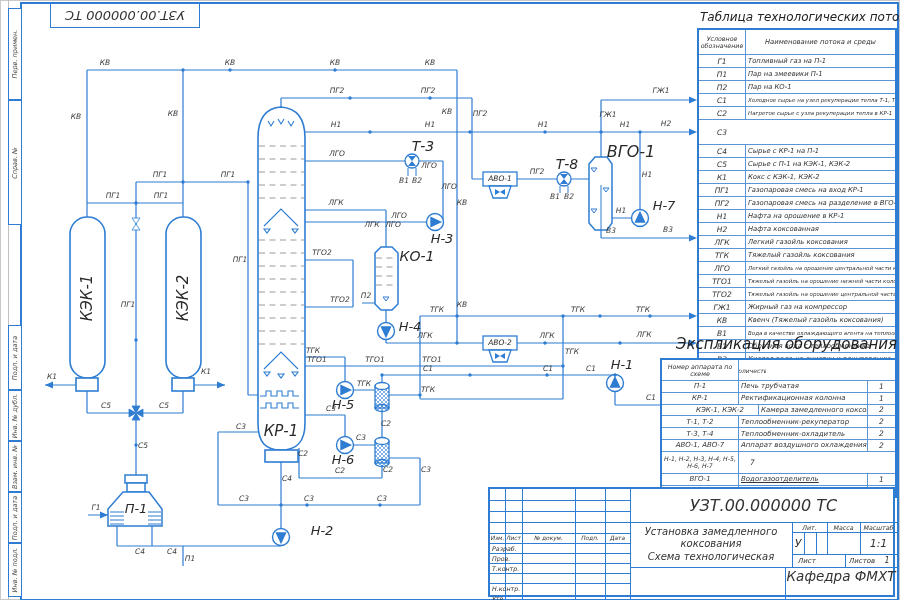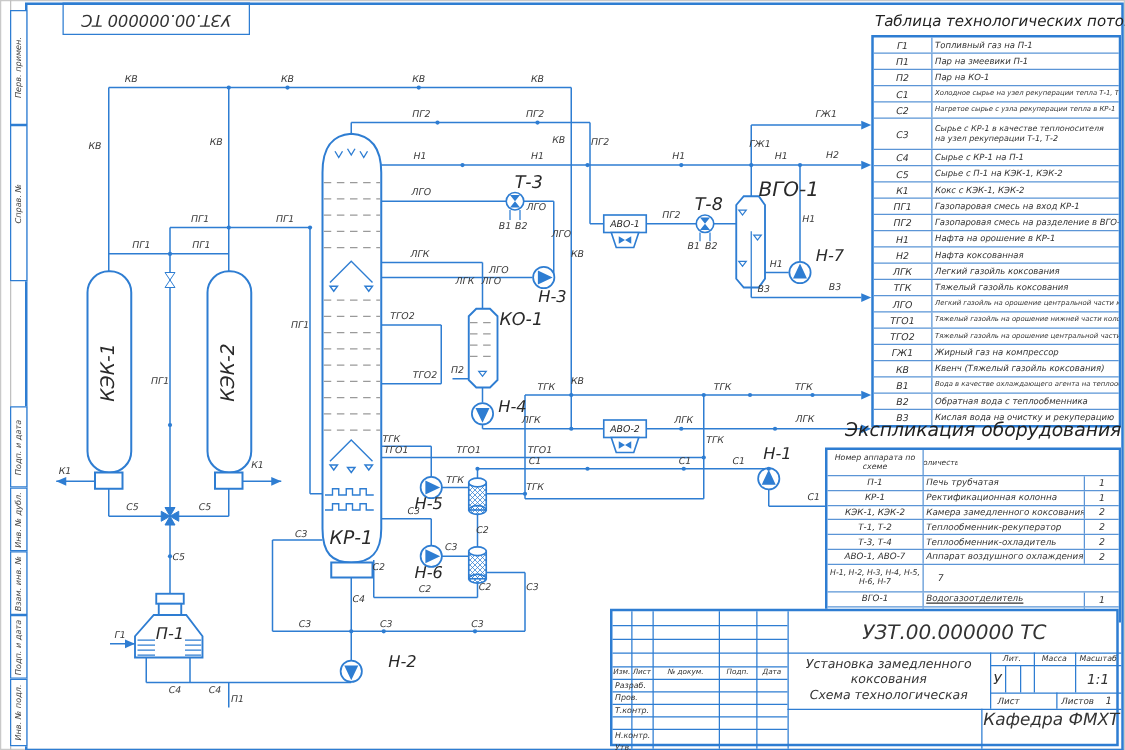--- a/index.html
+++ b/index.html
@@ -387,20 +387,24 @@
       <span class="lbl eq-lbl" style="left: 322px; top: 530px; font-size: 13px; transform: translate(-50%, -50%);">Н-2</span>
       <span class="lbl eq-lbl" style="left: 442px; top: 238px; font-size: 13px; transform: translate(-50%, -50%);">Н-3</span>
       <span class="lbl eq-lbl" style="left: 410px; top: 326px; font-size: 13px; transform: translate(-50%, -50%);">Н-4</span>
       <span class="lbl eq-lbl" style="left: 343px; top: 404px; font-size: 13px; transform: translate(-50%, -50%);">Н-5</span>
       <span class="lbl eq-lbl" style="left: 343px; top: 459px; font-size: 13px; transform: translate(-50%, -50%);">Н-6</span>
       <span class="lbl eq-lbl" style="left: 664px; top: 205px; font-size: 13px; transform: translate(-50%, -50%);">Н-7</span>
     </div>
 
 <div class="tbl-title" style="left:700px;top:10px;font-size:12px;">Таблица технологических потоков</div>
 <div id="flow-table" class="ttable" style="left:697px;top:28px;width:196px;">
+  <div class="trow" style="height:24px;">
+    <div class="tcell" style="width:46px;font-size:6.3px;text-align:center;">Условное обозначение</div>
+    <div class="tcell" style="flex:1;font-size:6.8px;">Наименование потока и среды</div>
+  </div>
 <div class="trow" style="height: 12px;">
         <div class="tcell" style="width: 46px; font-size: 7.5px;">Г1</div>
         <div class="tcell nm" style="flex: 1 1 0%; font-size: 6.8px; white-space: nowrap;">Топливный газ на П-1</div>
       </div>
       <div class="trow" style="height: 12px;">
         <div class="tcell" style="width: 46px; font-size: 7.5px;">П1</div>
         <div class="tcell nm" style="flex: 1 1 0%; font-size: 6.8px; white-space: nowrap;">Пар на змеевики  П-1</div>
       </div>
       <div class="trow" style="height: 12px;">
         <div class="tcell" style="width: 46px; font-size: 7.5px;">П2</div>
@@ -409,21 +413,20 @@
       <div class="trow" style="height: 12px;">
         <div class="tcell" style="width: 46px; font-size: 7.5px;">С1</div>
         <div class="tcell nm" style="flex: 1 1 0%; font-size: 5.5px; white-space: nowrap;">Холодное сырье на узел рекуперации тепла Т-1, Т-2</div>
       </div>
       <div class="trow" style="height: 12px;">
         <div class="tcell" style="width: 46px; font-size: 7.5px;">С2</div>
         <div class="tcell nm" style="flex: 1 1 0%; font-size: 5.5px; white-space: nowrap;">Нагретое сырье с узла рекуперации тепла в КР-1</div>
       </div>
       <div class="trow" style="height: 24px;">
         <div class="tcell" style="width: 46px; font-size: 7.5px;">С3</div>
-        <div class="tcell nm" style="flex: 1 1 0%; font-size: 6.4px;">Сырье с КР-1 в качестве теплоносителя на узел рекуперации Т-1, Т-2</div>
       </div>
       <div class="trow" style="height: 12px;">
         <div class="tcell" style="width: 46px; font-size: 7.5px;">С4</div>
         <div class="tcell nm" style="flex: 1 1 0%; font-size: 6.8px; white-space: nowrap;">Сырье с КР-1 на  П-1</div>
       </div>
       <div class="trow" style="height: 12px;">
         <div class="tcell" style="width: 46px; font-size: 7.5px;">С5</div>
         <div class="tcell nm" style="flex: 1 1 0%; font-size: 6.8px; white-space: nowrap;">Сырье с П-1 на КЭК-1, КЭК-2</div>
       </div>
       <div class="trow" style="height: 12px;">
@@ -497,21 +500,21 @@
 <div class="trow" style="height: 10.8px;">
         <div class="tcell" style="width: 76px; font-size: 7px; text-align: center;">П-1</div>
         <div class="tcell nm" style="flex: 1 1 0%; font-size: 7px; white-space: nowrap;">Печь трубчатая</div>
         <div class="tcell" style="width: 28px; font-size: 7.5px;">1</div>
       </div>
       <div class="trow" style="height: 10.8px;">
         <div class="tcell" style="width: 76px; font-size: 7px; text-align: center;">КР-1</div>
         <div class="tcell nm" style="flex: 1 1 0%; font-size: 7px; white-space: nowrap; text-align: center;">Ректификационная колонна</div>
         <div class="tcell" style="width: 28px; font-size: 7.5px;">1</div>
       </div>
-      <div class="trow" style="height: 10.8px;">
+      <div class="trow" style="height: 10.8px; padding-left: 20px;">
         <div class="tcell" style="width: 76px; font-size: 7px; text-align: center;">КЭК-1, КЭК-2</div>
         <div class="tcell nm" style="flex: 1 1 0%; font-size: 7px; white-space: nowrap;">Камера замедленного коксования</div>
         <div class="tcell" style="width: 28px; font-size: 7.5px;">2</div>
       </div>
       <div class="trow" style="height: 10.8px;">
         <div class="tcell" style="width: 76px; font-size: 7px; text-align: center;">Т-1, Т-2</div>
         <div class="tcell nm" style="flex: 1 1 0%; font-size: 7px; white-space: nowrap;">Теплообменник-рекуператор</div>
         <div class="tcell" style="width: 28px; font-size: 7.5px;">2</div>
       </div>
       <div class="trow" style="height: 10.8px;">

